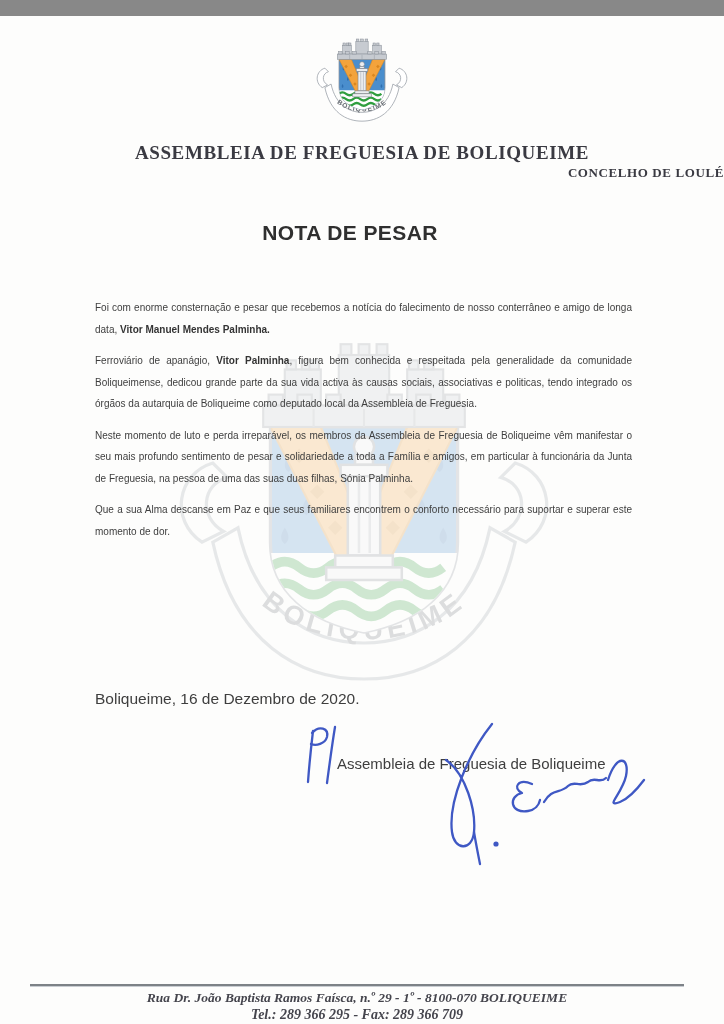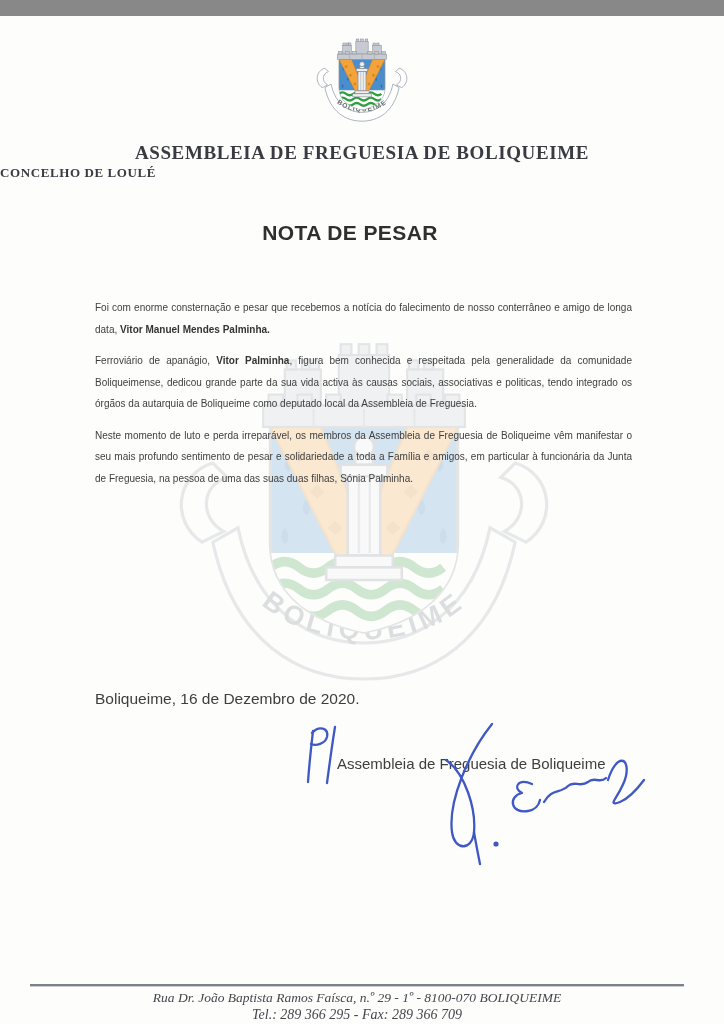--- a/index.html
+++ b/index.html
@@ -9,21 +9,21 @@
     overflow:hidden;margin:16px auto;
   }
   
   .crest-top{position:absolute;left:309px;top:11px;width:106px;height:100px;}
   .org-name{
     position:absolute;left:0;top:126px;width:724px;text-align:center;
     font-family:"Liberation Serif","DejaVu Serif",serif;font-weight:bold;
     font-size:19px;letter-spacing:.6px;color:#3a3a42;
   }
   .org-sub{
-    position:absolute;left:0;top:149px;width:724px;text-align:left;
+    position:absolute;left:0;top:149px;width:724px;text-align:right;
     font-family:"Liberation Serif","DejaVu Serif",serif;font-weight:bold;
     font-size:13px;letter-spacing:.6px;color:#3a3a42;
   }
   
   .watermark{position:absolute;left:148px;top:252px;width:432px;height:462px;opacity:.22;pointer-events:none;}
   
   .doc-title{
     position:absolute;left:95px;top:205px;width:510px;text-align:center;
     font-size:21px;font-weight:bold;letter-spacing:.4px;color:#2f2f2f;
   }
@@ -35,21 +35,21 @@
   .dateline{position:absolute;left:95px;top:674px;font-size:15.5px;color:#3e3e3e;}
   
   .sig-typed{position:absolute;left:337px;top:739px;font-size:15px;color:#3e3e3e;}
   .sig-prefix-svg{position:absolute;left:301px;top:708px;width:46px;height:62px;}
   .sig-main-svg{position:absolute;left:380px;top:706px;width:272px;height:146px;}
   .ink{fill:none;stroke-width:2.3;stroke-linecap:round;stroke-linejoin:round;}
   
   .footer-rule{position:absolute;left:30px;top:968px;width:654px;height:2px;background:#7d8287;border-bottom:1px solid #c9cdd2;}
   .footer-line{
     position:absolute;left:0;width:714px;text-align:center;
-    font-family:"Liberation Serif","DejaVu Serif",serif;font-style:italic;font-weight:normal;
+    font-family:"Liberation Serif","DejaVu Serif",serif;font-style:italic;font-weight:bold;
     color:#45454d;
   }
   .footer-address{top:974px;font-size:13.5px;}
   .footer-contacts{top:991px;font-size:14px;}
   .scan-strip{position:absolute;left:0;bottom:0;width:724px;height:6px;background:#dde2e7;}
 </style>
 </head>
 <body>
 
 <div class="page">
@@ -149,20 +149,21 @@
   </svg>
   <div class="org-name">ASSEMBLEIA DE FREGUESIA DE BOLIQUEIME</div>
   <div class="org-sub">CONCELHO DE LOULÉ</div>
 
   <div class="doc-title">NOTA DE PESAR</div>
 
   <div class="body-block">
       <p class="para"><span>Foi com enorme consternação e pesar que recebemos a notícia do falecimento de nosso conterrâneo e amigo de longa data, </span><span class="b">Vitor Manuel Mendes Palminha.</span></p>
       <p class="para"><span>Ferroviário de apanágio, </span><span class="b">Vitor Palminha</span><span>, figura bem conhecida e respeitada pela generalidade da comunidade Boliqueimense, dedicou grande parte da sua vida activa às causas sociais, associativas e politicas, tendo integrado os órgãos da autarquia de Boliqueime como deputado local da Assembleia de Freguesia.</span></p>
       <p class="para"><span>Neste momento de luto e perda irreparável, os membros da Assembleia de Freguesia de Boliqueime vêm manifestar o seu mais profundo sentimento de pesar e solidariedade a toda a Família e amigos, em particular à funcionária da Junta de Freguesia, na pessoa de uma das suas duas filhas, Sónia Palminha.</span></p>
+      <p class="para"><span>Que a sua Alma descanse em Paz e que seus familiares encontrem o conforto necessário para suportar e superar este momento de dor.</span></p>
     </div>
 
   <div class="dateline">Boliqueime, 16 de Dezembro de 2020.</div>
 
   <svg class="sig-prefix-svg" viewBox="0 0 46 62">
     <path class="ink" d="M11,9 C18,1 28,4 26,13 C24,20 15,22 10,20" stroke="#3f58c4"></path>
     <path class="ink" d="M12,7 C10,24 8,44 7,58" stroke="#3f58c4"></path>
     <path class="ink" d="M34,3 C31,21 28,44 26,59" stroke="#3f58c4"></path>
   </svg>
   <div class="sig-typed">Assembleia de Freguesia de Boliqueime</div>

